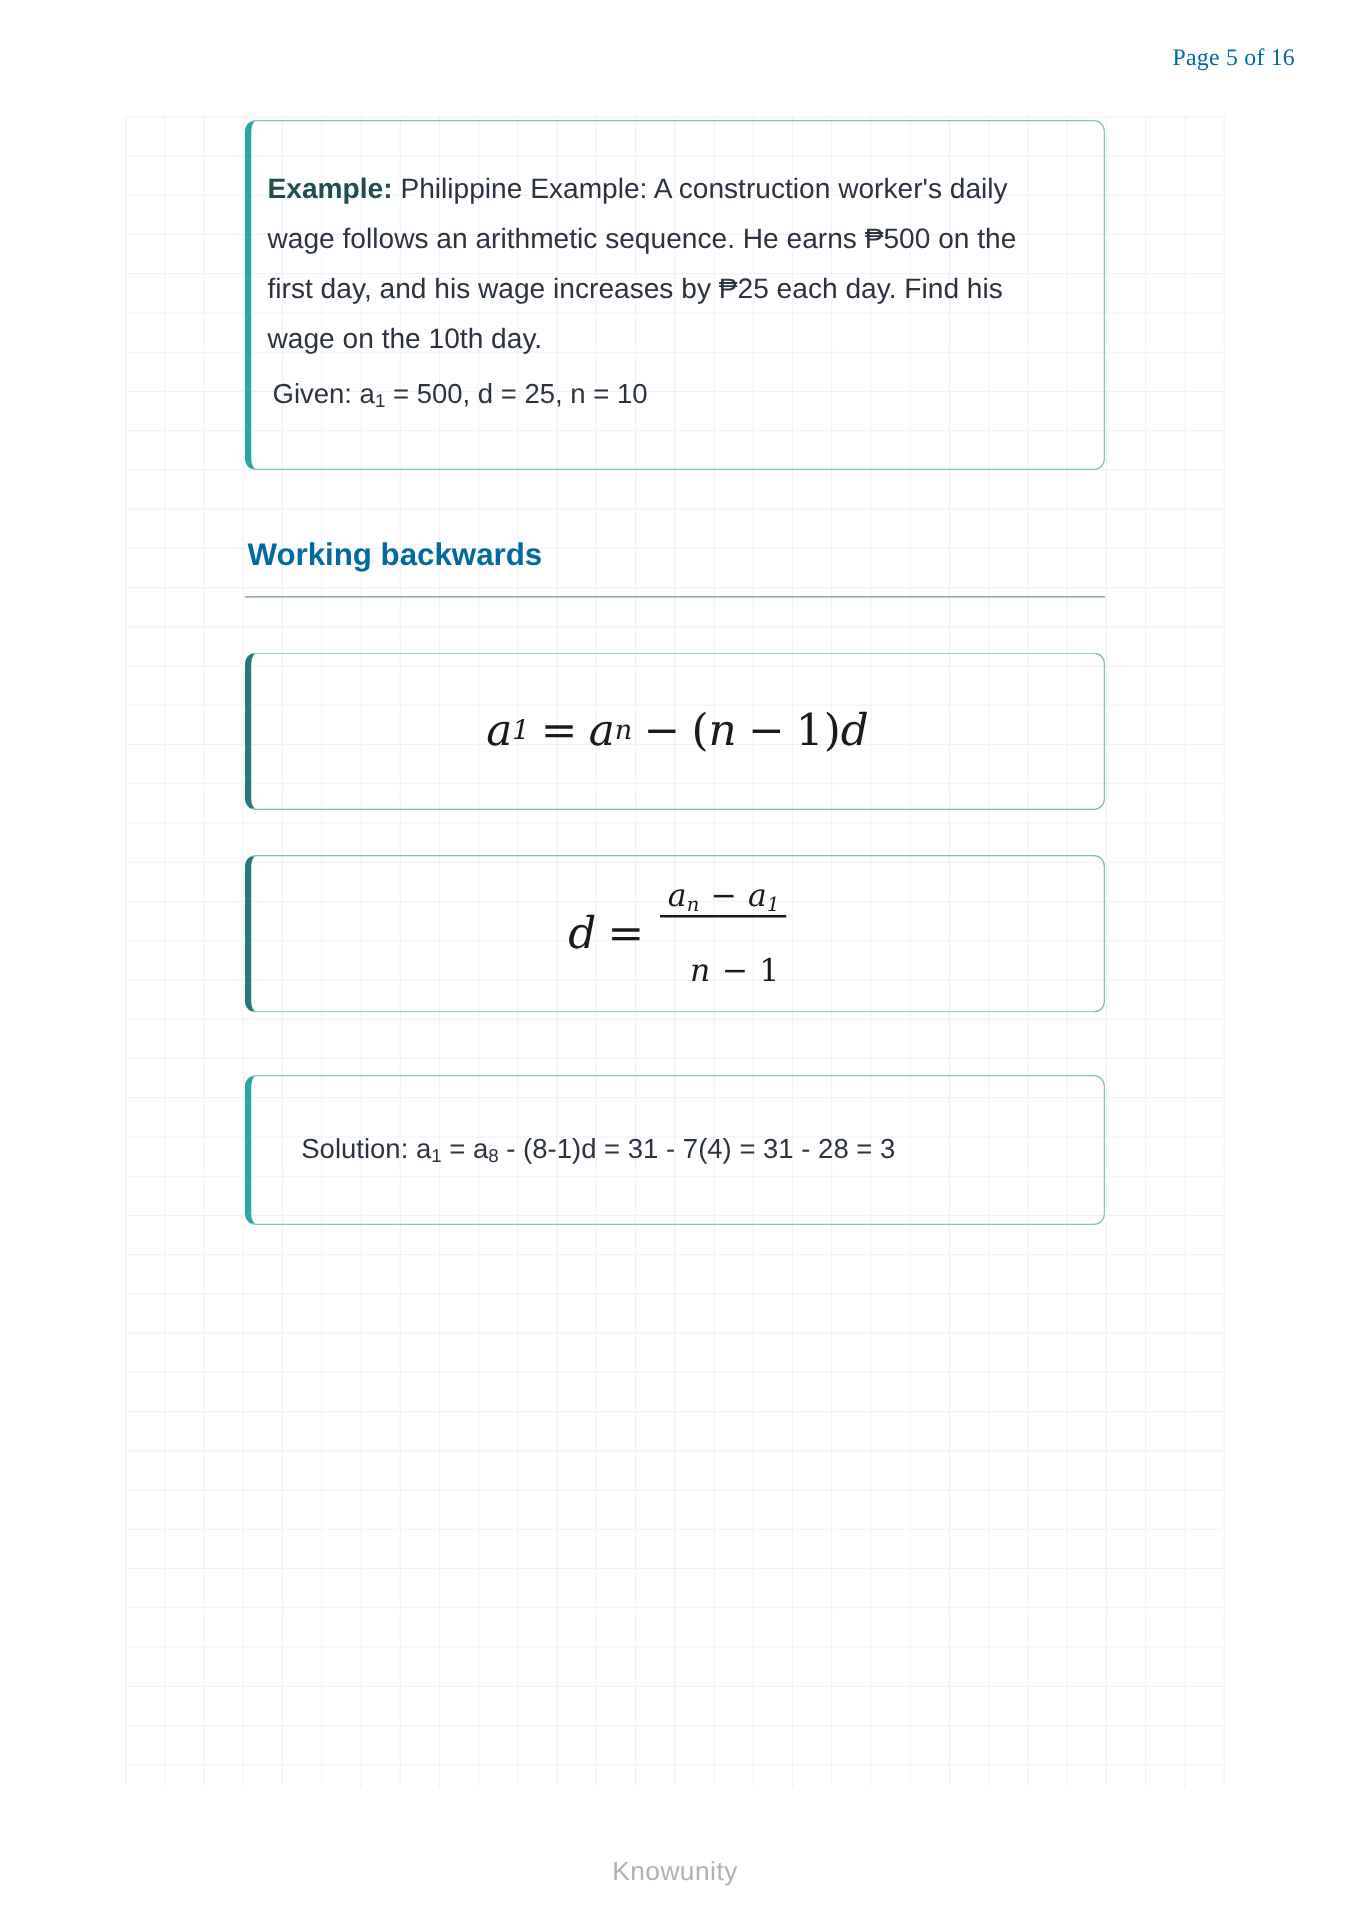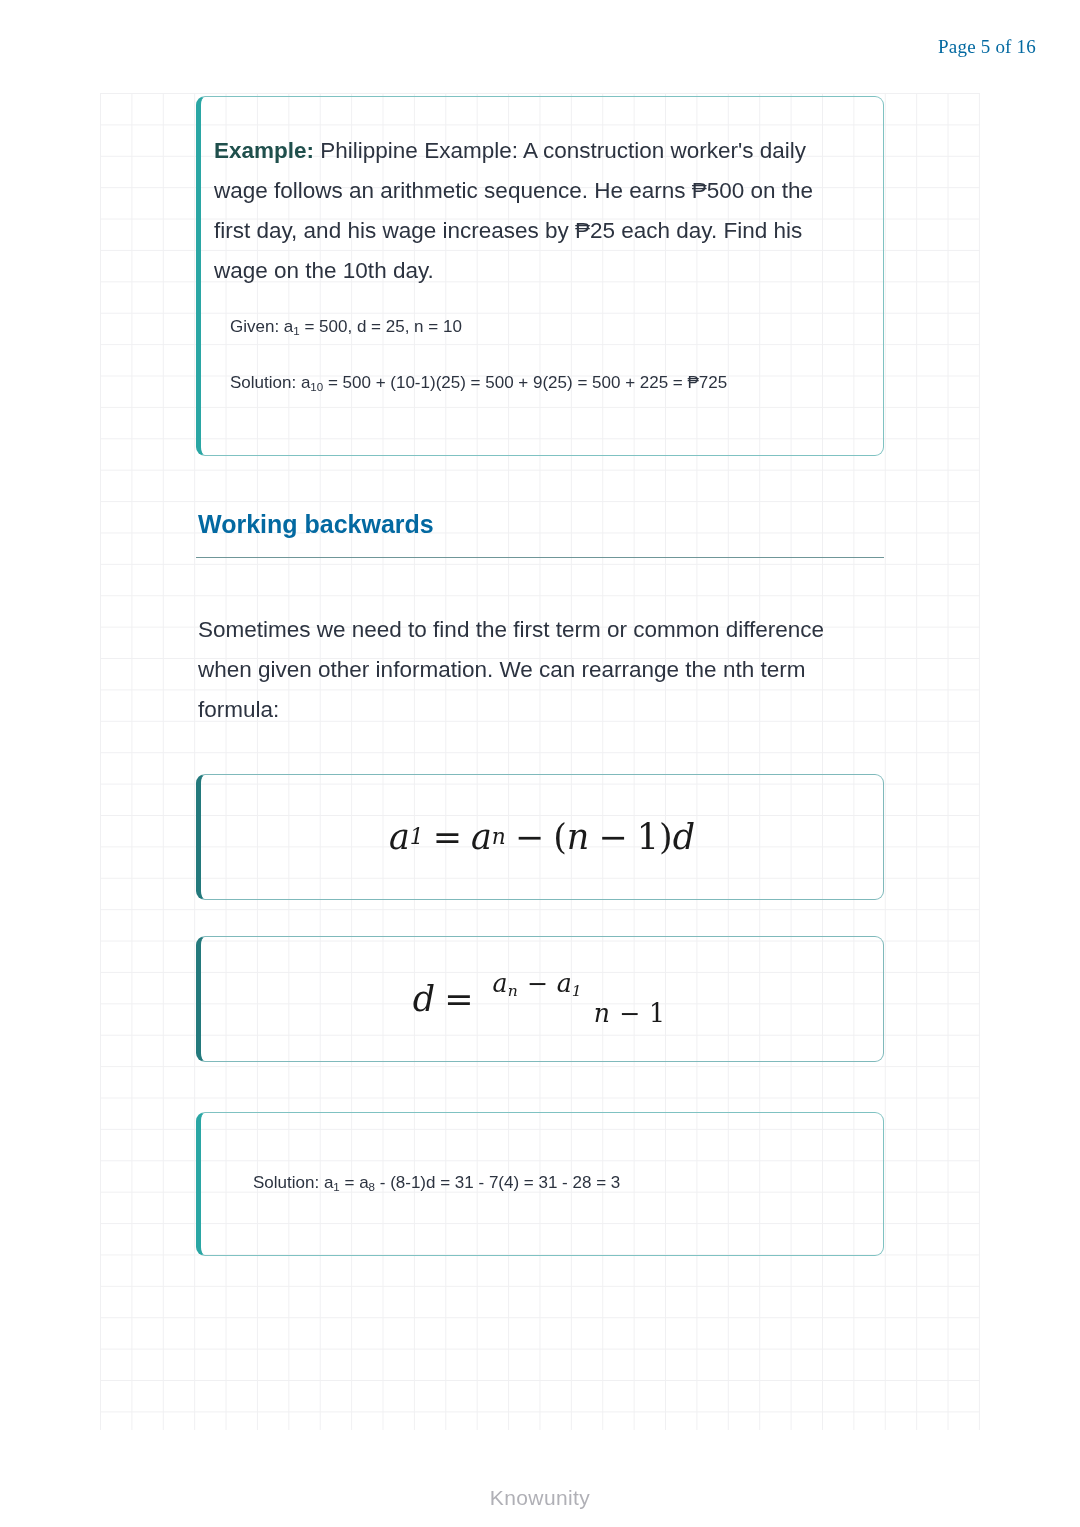--- a/index.html
+++ b/index.html
@@ -66,24 +66,24 @@
     font-size: 22.5px;
     line-height: 40px;
     color: #2c3340;
     margin: 0;
   }
   .example-label {
     font-weight: bold;
     color: #1f4f4c;
   }
   .example-line {
-    font-size: 17px;
+    font-size: 22px;
     line-height: 40px;
     color: #2c3340;
-    margin: 16px;
+    margin: 4px;
     white-space: nowrap;
   }
   sub {
     font-size: 0.68em;
     vertical-align: -0.22em;
     line-height: 0;
   }
 
   
   .section-heading {
@@ -139,21 +139,22 @@
   .formula .num { font-style: normal; }
   .formula sub {
     font-size: 0.62em;
     vertical-align: -0.25em;
     font-style: italic;
   }
 
   
   .frac {
     display: inline-flex;
-    align-items: flex-start;
+    flex-direction: column;
+    align-items: flex-end;
     vertical-align: middle;
     margin-left: 4px;
     font-size: 0.72em;
   }
   .frac .fr-num {
     padding: 0 6px 2px 6px;
     line-height: 1.05;
   }
   .frac .fr-bar {
     width: 100%;
@@ -187,27 +188,25 @@
 
 <div class="grid-bg"></div>
 
 <div class="page-header">Page 5 of 16</div>
 
 <div class="content">
 
   <div class="example-box first">
     <p class="example-para"><span class="example-label">Example:</span> <span>Philippine Example: A construction worker's daily wage follows an arithmetic sequence. He earns ₱500 on the first day, and his wage increases by ₱25 each day. Find his wage on the 10th day.</span></p>
     <p class="example-line"><span>Given: a</span><sub>1</sub><span> = 500, d = 25, n = 10</span></p>
-    <p class="example-line" style="white-space:normal;"><span>Solution: a</span><sub>10</sub><span> = 500 + (10-1)(25) = 500 + 9(25) = 500 + 225 = ₱725</span></p>
   </div>
 
   <h2 class="section-heading">Working backwards</h2>
   <hr class="section-rule">
 
-  <p class="body-para">Sometimes we need to find the first term or common difference when given other information. We can rearrange the nth term formula:</p>
 
   <div class="formula-box f1">
     <div class="formula">
       <span>a</span>
         <sub>1</sub>
         <span class="op">=</span>
         <span>a</span>
         <sub>n</sub>
         <span class="op">−</span>
         <span class="num">(</span>

